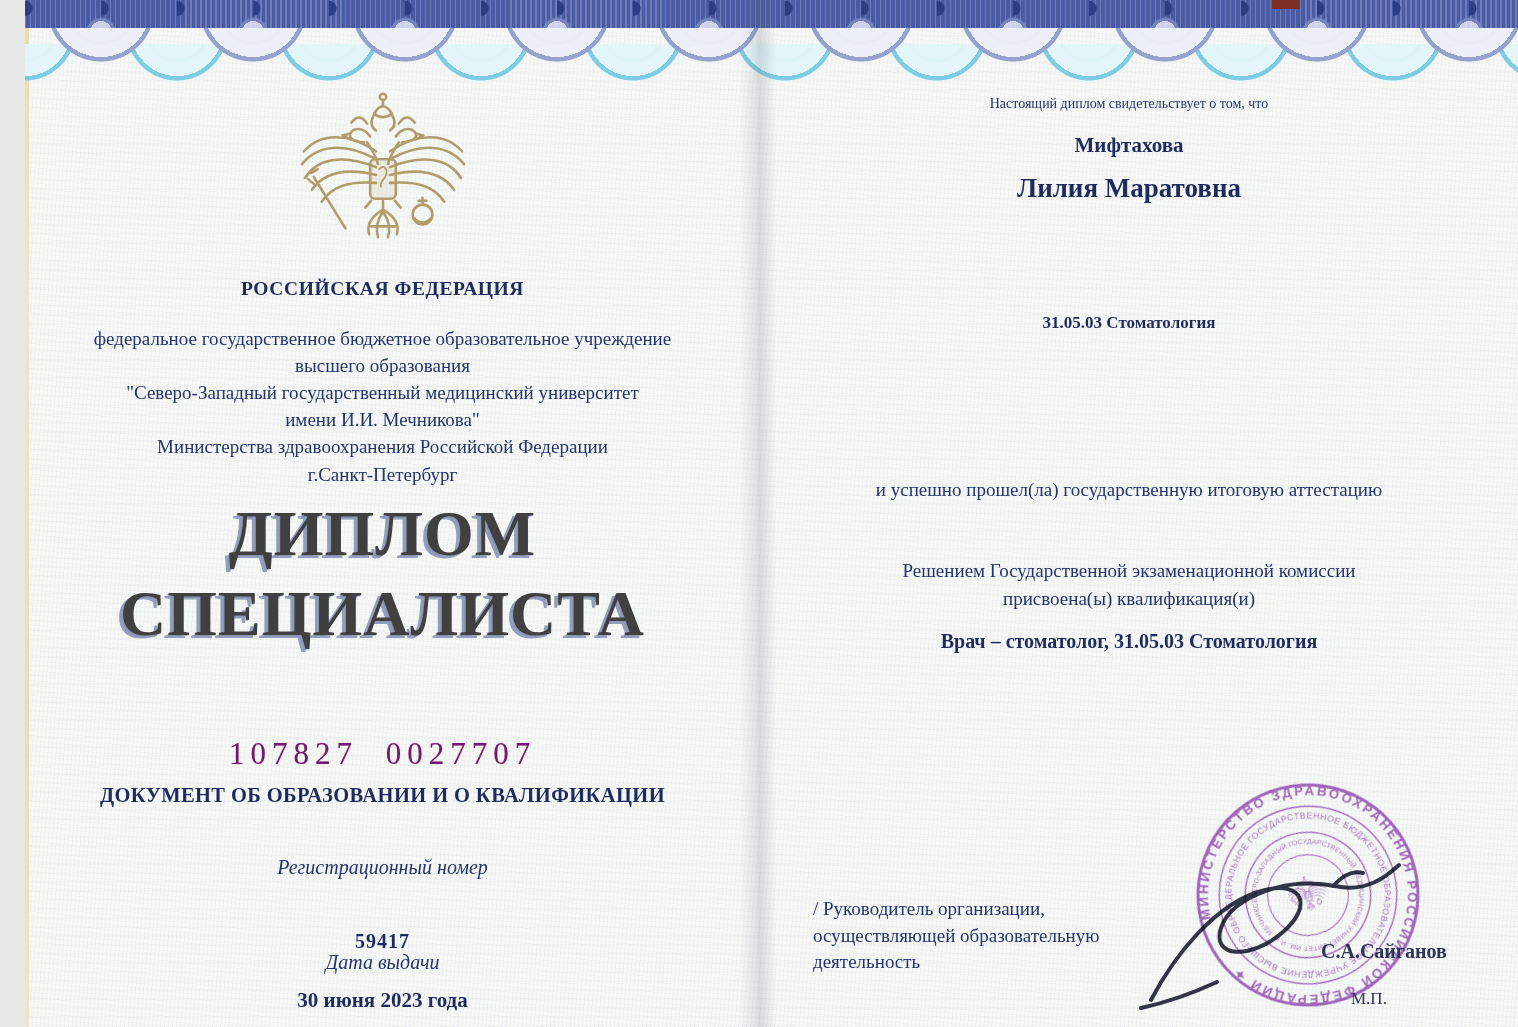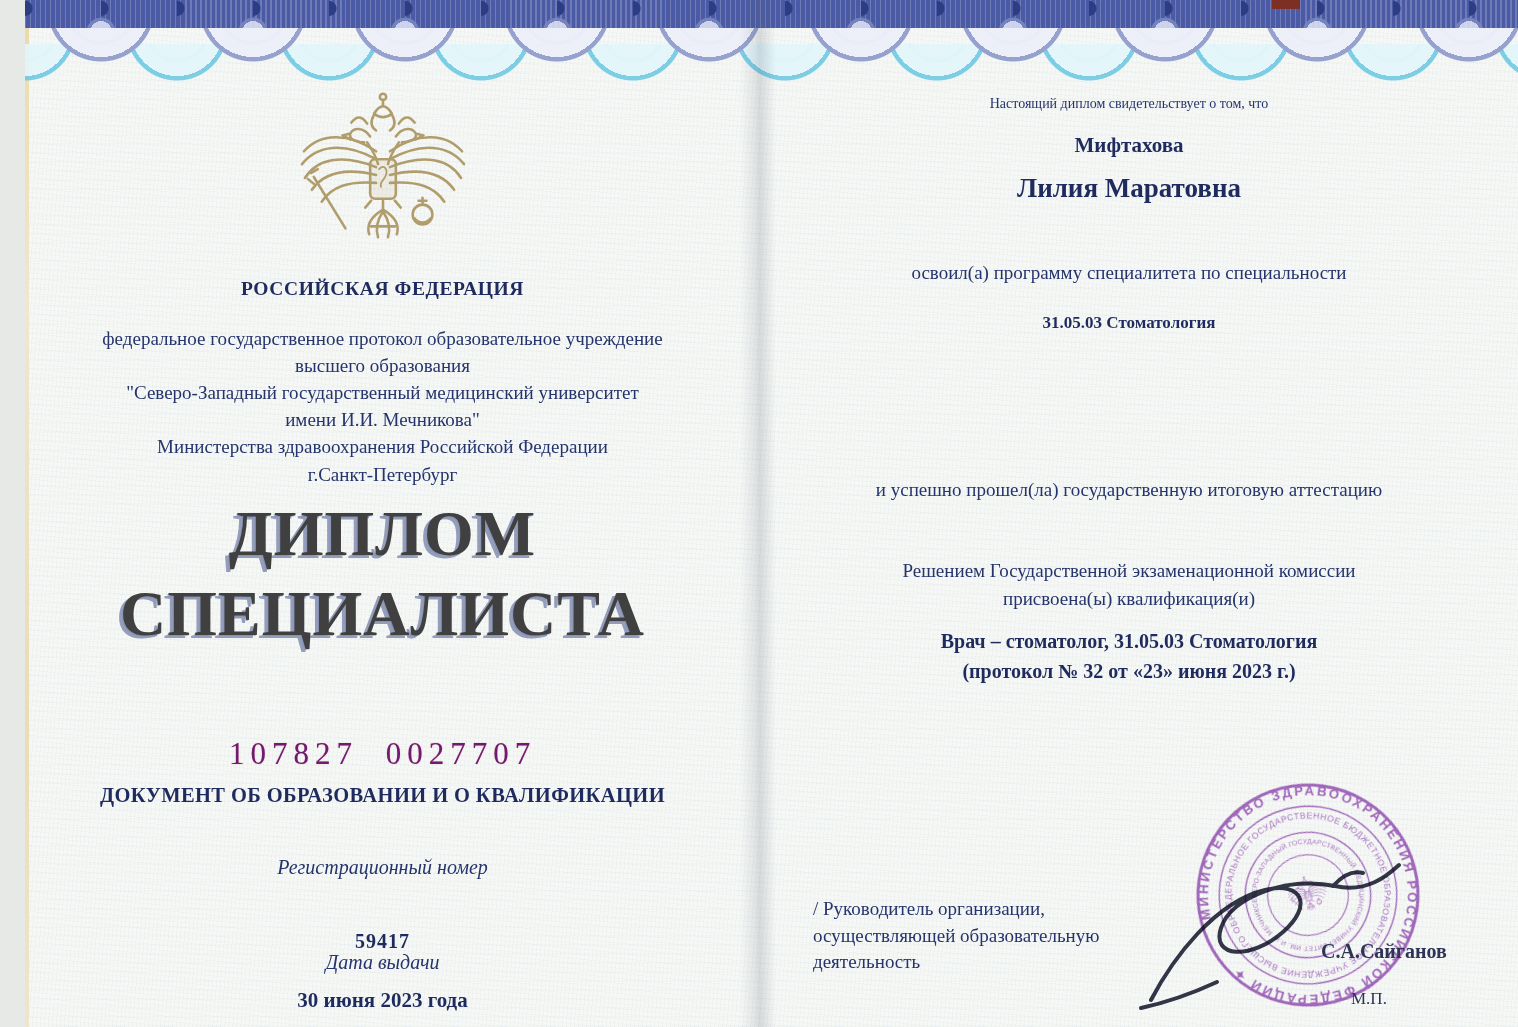--- a/index.html
+++ b/index.html
@@ -137,21 +137,21 @@
 
   <div class="sec sec-left">
 
     <svg class="emblem" width="206" height="168" viewBox="0 0 200 170" style="color:#b19d6c">
       <use href="#eagle-sym"></use>
     </svg>
 
     <div class="t country b dark">РОССИЙСКАЯ ФЕДЕРАЦИЯ</div>
 
     <div class="t inst navy">
-      <div>федеральное государственное протокол образовательное учреждение</div>
+      <div>федеральное государственное бюджетное образовательное учреждение</div>
       <div>высшего образования</div>
       <div>"Северо-Западный государственный медицинский университет</div>
       <div>имени И.И. Мечникова"</div>
       <div>Министерства здравоохранения Российской Федерации</div>
     </div>
 
     <div class="t city navy">г.Санкт-Петербург</div>
 
     <div class="t big-title">
       <div>ДИПЛОМ</div>
@@ -168,33 +168,31 @@
     <div class="t datelabel i navy">Дата выдачи</div>
     <div class="t dateval b dark">30 июня 2023 года</div>
   </div>
 
   <div class="sec sec-right">
 
     <div class="t certify navy">Настоящий диплом свидетельствует о том, что</div>
     <div class="t surname b dark">Мифтахова</div>
     <div class="t given b dark">Лилия Маратовна</div>
 
-    <div class="t program navy">освоил(а) программу специалитета по специальности</div>
     <div class="t specialty b dark">31.05.03 Стоматология</div>
 
     <div class="t attest navy">и успешно прошел(ла) государственную итоговую аттестацию</div>
 
     <div class="t commission navy">
       <div>Решением Государственной экзаменационной комиссии</div>
       <div>присвоена(ы) квалификация(и)</div>
     </div>
 
     <div class="t qual b dark">
       <div>Врач – стоматолог, 31.05.03 Стоматология</div>
-      <div>(протокол № 32 от «23» июня 2023 г.)</div>
     </div>
 
     <div class="role navy">
       <div>/ Руководитель организации,</div>
       <div>осуществляющей образовательную</div>
       <div>деятельность</div>
     </div>
 
     <svg class="stamp" viewBox="0 0 228 228">
       <g stroke="#9b55bb" fill="none">

